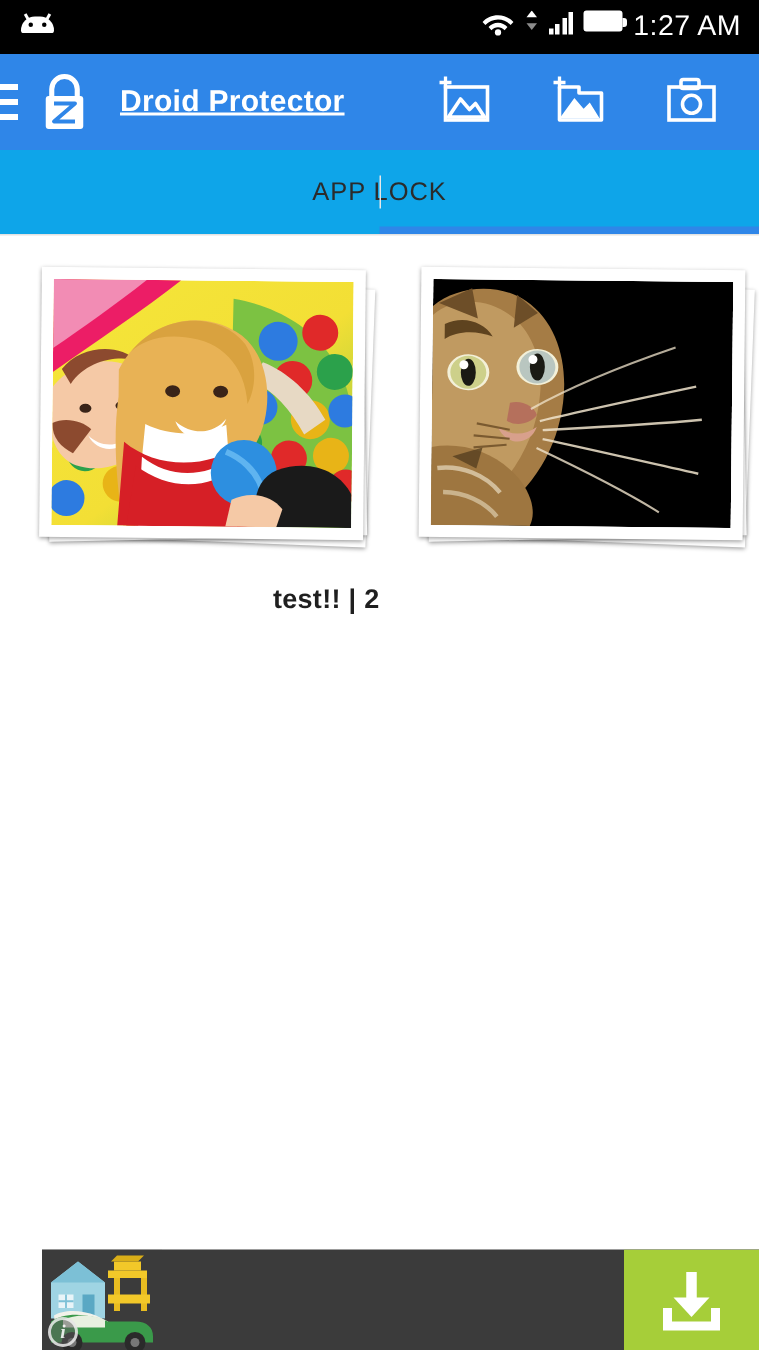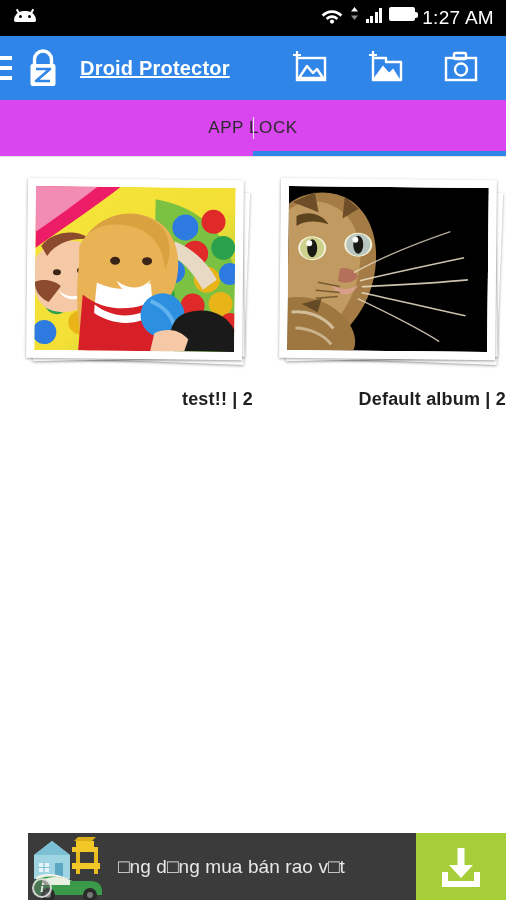--- a/index.html
+++ b/index.html
@@ -84,21 +84,21 @@
   }
 
   
   #tab-bar{
     height:57px; background:#ffffff; display:flex; position:relative;
     border-bottom:1px solid #e2e2e2;
   }
   .tab{
     flex:1; display:flex; align-items:center; justify-content:center;
     font-size:17px; color:#2b2b2b; letter-spacing:.6px;
-    position:relative; background:#d946ef;
+    position:relative; background:#0ea5e9;
   }
   .tab-divider{
     position:absolute; left:50%; top:17px; width:1px; height:22px;
     background:#e8e8e8;
   }
   #tab-indicator{
     position:absolute; bottom:0; left:50%; width:50%; height:5px;
     background:#2f86e8;
   }
 
@@ -353,21 +353,20 @@
             <path d="M70 112 C96 124 126 138 152 154" stroke="#f0e4cc" stroke-width="1.4" fill="none" opacity=".8"></path>
             <path d="M66 86 C94 70 128 56 162 44" stroke="#f0e4cc" stroke-width="1.4" fill="none" opacity=".75"></path>
             <path d="M0 112 C22 108 44 116 58 132 C68 144 70 156 66 164 L0 164 Z" fill="#9e7640"></path>
             <path d="M4 126 C20 124 36 130 46 142" stroke="#e8dcc0" stroke-width="3" fill="none" opacity=".7"></path>
             <path d="M8 142 C22 142 36 148 44 158" stroke="#e8dcc0" stroke-width="3" fill="none" opacity=".6"></path>
             <path d="M14 118 L34 112 L30 126 Z" fill="#56401f" opacity=".8"></path>
           </svg>
         </div>
       </div>
     </div>
-    <div class="album-label">Default album | 2</div>
   </div>
 </div>
 
 <div id="ad-banner">
   <div id="ad-thumb">
     <svg width="80" height="67" viewBox="0 0 80 67">
       <rect width="80" height="67" fill="#3b3b3b"></rect>
       <path d="M48 8 h18 v6 h-18 Z" fill="#f2c829"></path>
       <path d="M44 14 h26 v5 h-26 Z" fill="#f2c829"></path>
       <path d="M46 8 l4 -4 h18 l-4 4 Z" fill="#d9ae18"></path>
@@ -384,21 +383,20 @@
       <path d="M14 47 C22 43 34 43 42 47 L42 52 L14 52 Z" fill="#e8f0e0"></path>
       <circle cx="20" cy="62" r="7" fill="#2a2a2a"></circle>
       <circle cx="20" cy="62" r="3" fill="#777"></circle>
       <circle cx="62" cy="62" r="7" fill="#2a2a2a"></circle>
       <circle cx="62" cy="62" r="3" fill="#777"></circle>
     </svg>
     <div id="ad-info-badge">i</div>
   </div>
 
   <div id="ad-text-area">
-    <div id="ad-headline">□ng d□ng mua bán rao v□t</div>
   </div>
 
   <div id="ad-cta-button">
     <svg width="48" height="44" viewBox="0 0 48 44">
       <path d="M24 3 V26" stroke="#ffffff" stroke-width="7" stroke-linecap="butt"></path>
       <path d="M12 20 L24 33 L36 20 Z" fill="#ffffff"></path>
       <path d="M8 27 V39 H40 V27" fill="none" stroke="#ffffff" stroke-width="6" stroke-linejoin="miter"></path>
     </svg>
   </div>
 </div>

